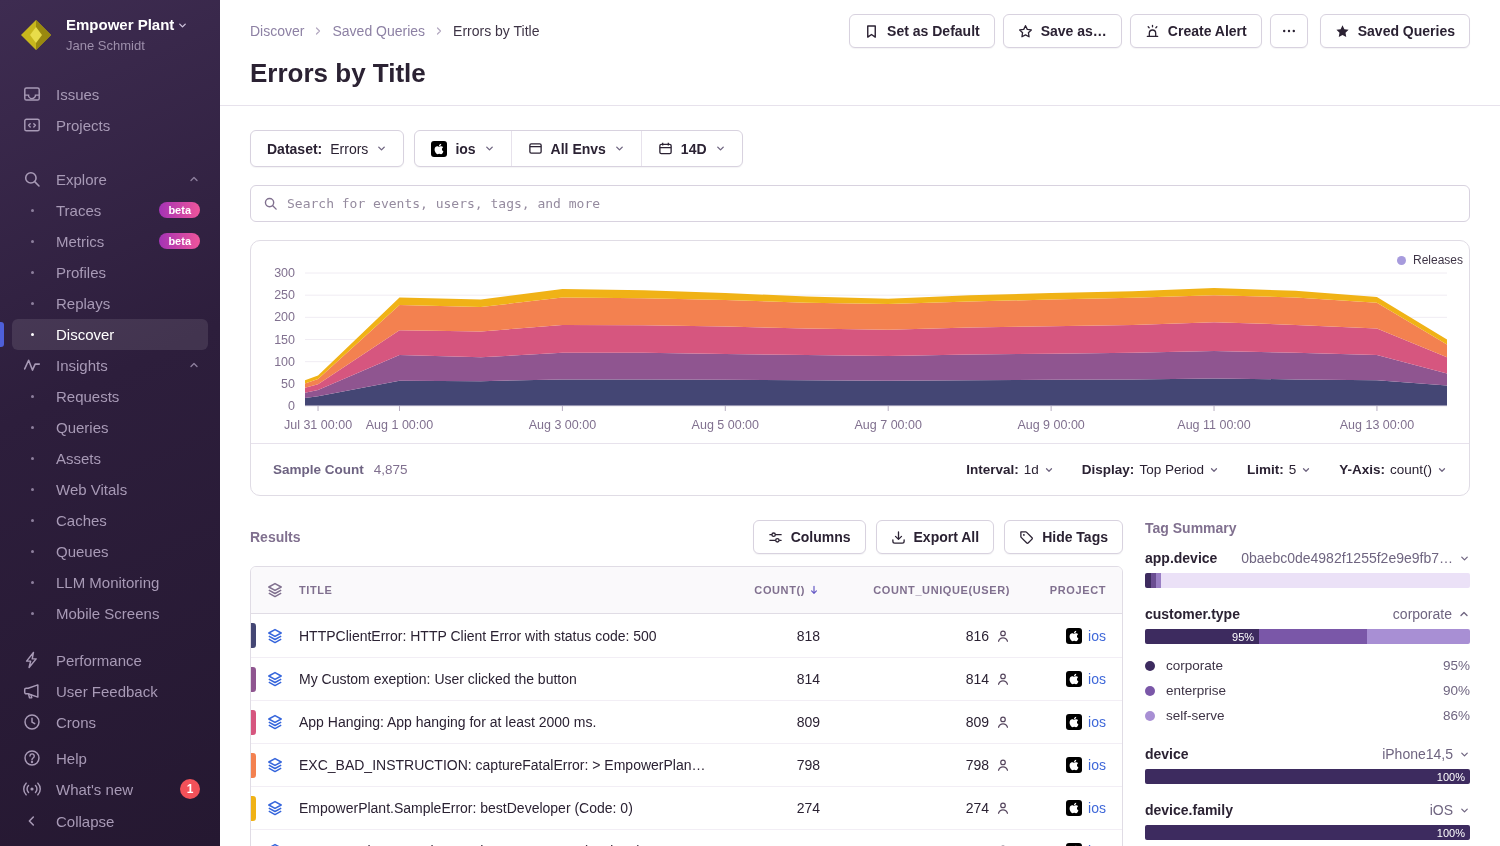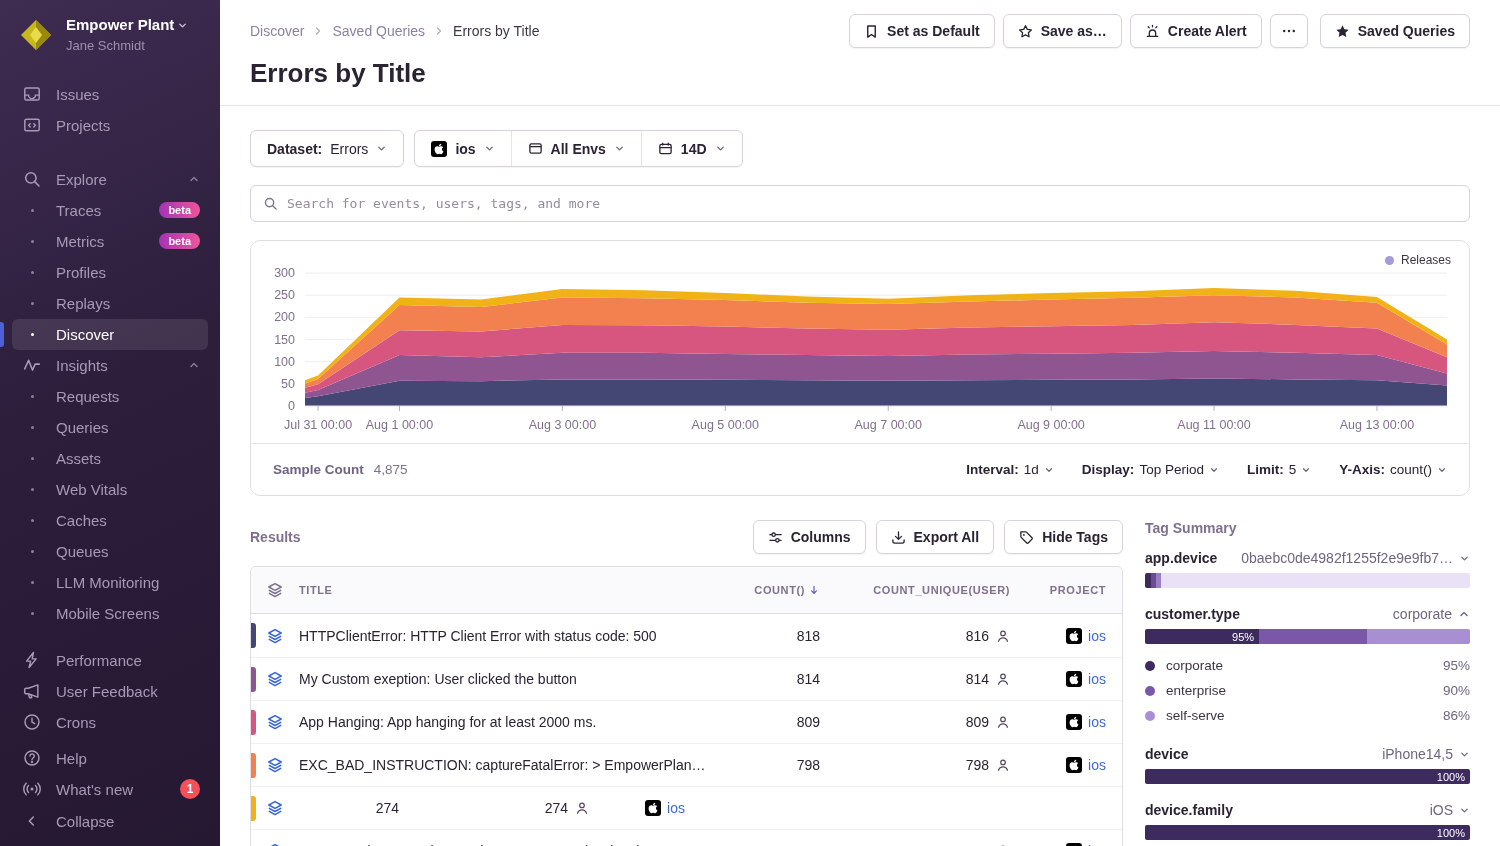--- a/index.html
+++ b/index.html
@@ -69,21 +69,21 @@
   .chev { display:inline-flex; color:#6f6580; }
   .search-bar { display:flex; align-items:center; gap:9px; height:37px; border:1px solid #d8d2df; border-radius:6px;
     padding:0 12px; background:#fff; margin-bottom:18px; }
   .search-bar input { flex:1; border:none; outline:none; font-family:"DejaVu Sans Mono","Liberation Mono",monospace;
     font-size:13px; color:#2b2233; background:transparent; }
   .search-bar input::placeholder { color:#958b9f; }
 
   
   .chart-panel { border:1px solid #e0dce5; border-radius:10px; margin-bottom:24px; background:#fff; }
   .chart-area { position:relative; height:202px; }
-  .legend { position:absolute; top:12px; right:18px; display:flex; align-items:center; gap:7px; font-size:12px;
+  .legend { position:absolute; top:12px; right:6px; display:flex; align-items:center; gap:7px; font-size:12px;
     color:#3e3446; cursor:pointer; }
   .legend-dot { width:9px; height:9px; border-radius:50%; background:#a79bdd; }
   .chart-footer { display:flex; align-items:center; border-top:1px solid #e7e2ec; height:52px; padding:0 22px;
     font-size:13.5px; }
   .sample-count { display:flex; gap:10px; align-items:center; }
   .sample-count .lbl { color:#6e6382; font-weight:700; }
   .sample-count .val { color:#80708f; }
   .footer-controls { margin-left:auto; display:flex; gap:28px; }
   .fctrl { display:flex; align-items:center; gap:5px; cursor:pointer; }
   .fctrl .lbl { font-weight:700; color:#2b2233; }
@@ -763,20 +763,21 @@
                   <span class="row-strip" style="background:#f0b216"></span>
                   <span class="col-icon">
                     <svg width="16" height="16" viewBox="0 0 16 16">
                       <g fill="none" stroke="#3565dc" stroke-width="1.5" stroke-linejoin="round">
                         <path d="M1.8 5L8 1.6 14.2 5 8 8.4z"></path>
                         <path d="M1.8 8.1L8 11.5l6.2-3.4"></path>
                         <path d="M1.8 11.2L8 14.6l6.2-3.4"></path>
                       </g>
                     </svg>
                   </span>
+                  <span class="col-title">EmpowerPlant.SampleError: bestDeveloper (Code: 0)</span>
                   <span class="col-count">274</span>
                   <span class="col-unique">
                     <span>274</span>
                     <span class="icn">
                       <svg width="14" height="14" viewBox="0 0 16 16">
                         <g fill="none" stroke="#57475f" stroke-width="1.4" stroke-linecap="round">
                           <circle cx="8" cy="5" r="2.6"></circle>
                           <path d="M2.9 14a5.3 5.3 0 0110.2 0"></path>
                         </g>
                       </svg>

